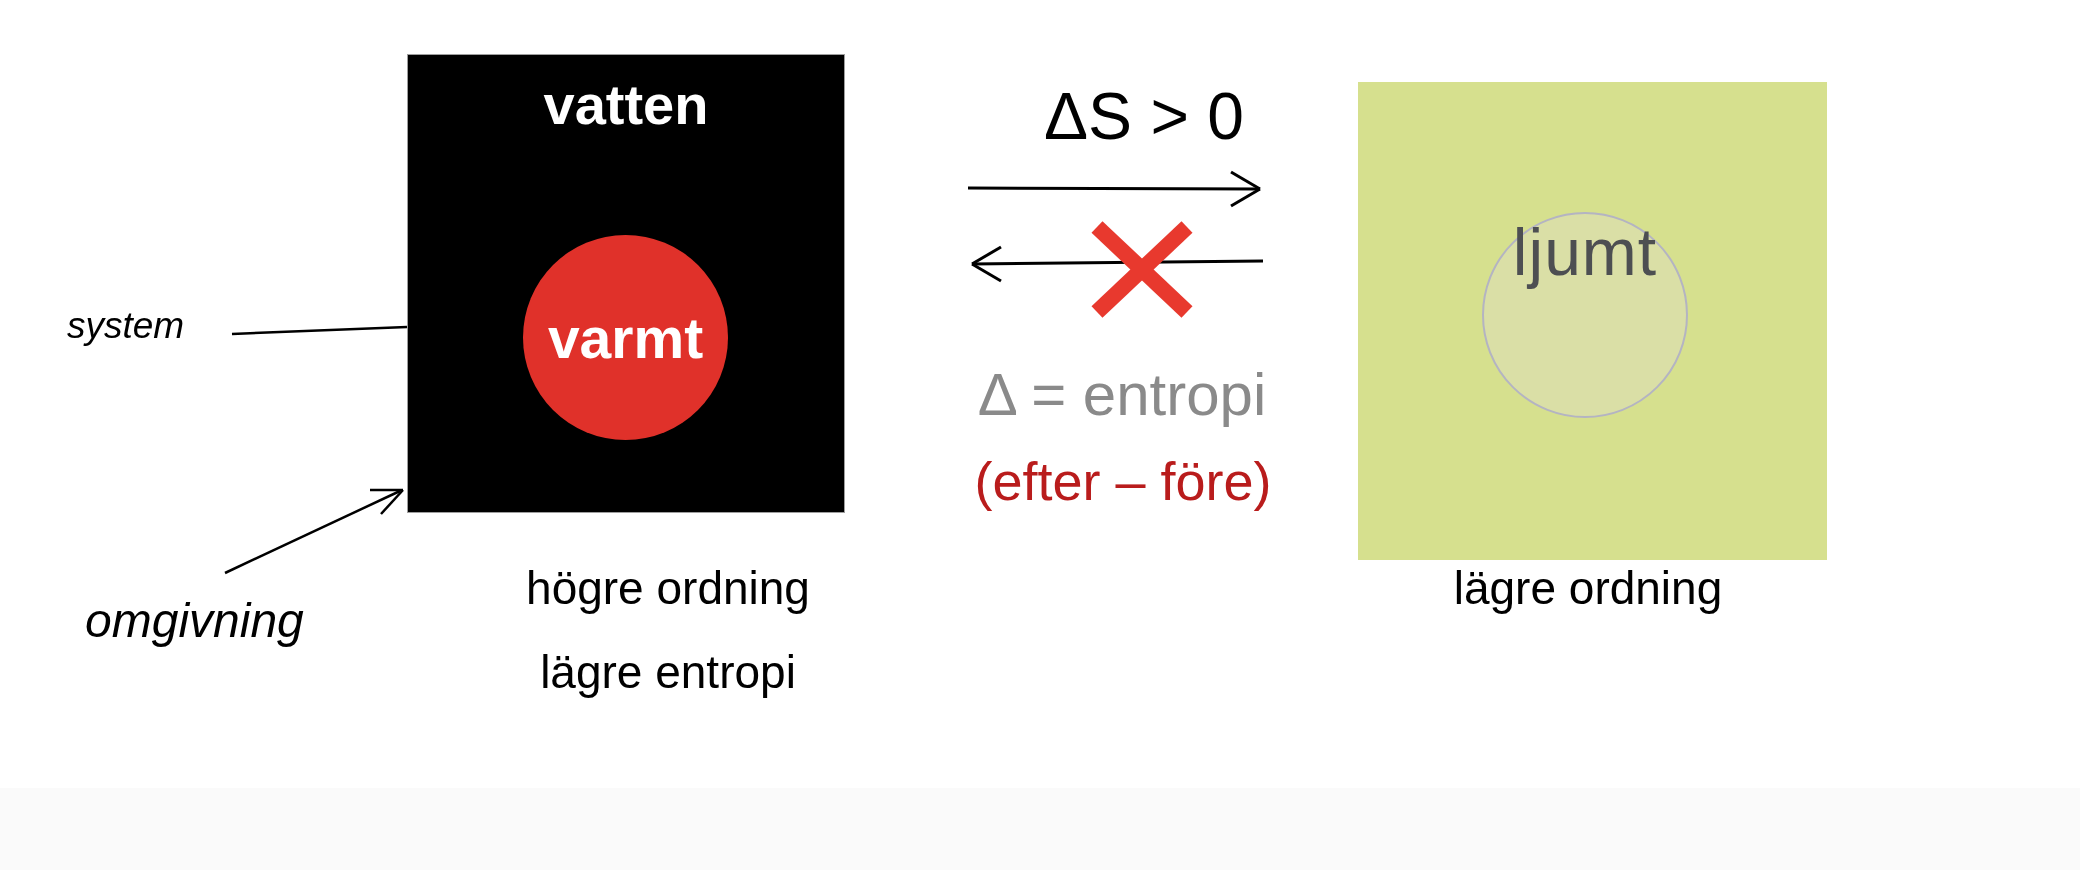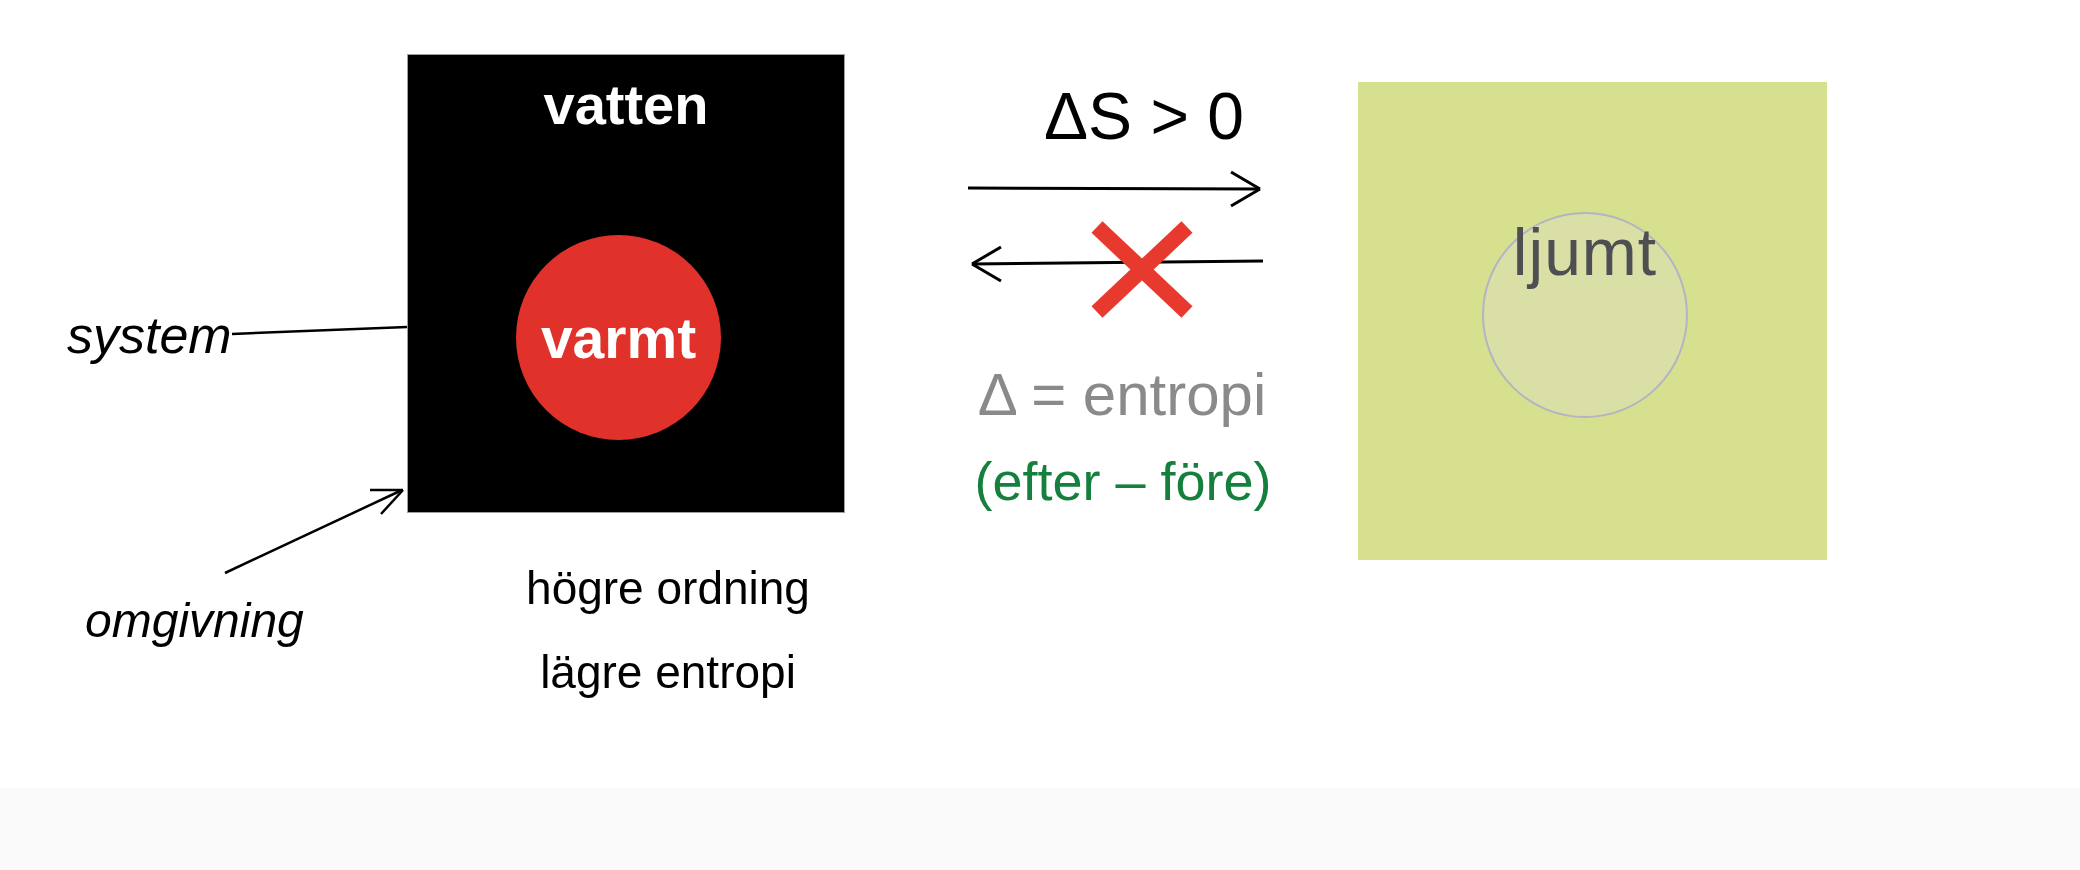--- a/index.html
+++ b/index.html
@@ -31,21 +31,21 @@
     position: absolute;
     left: 0; top: 17px;
     width: 100%;
     text-align: center;
     color: #ffffff;
     font-size: 56px;
     font-weight: bold;
   }
   .warm-circle {
     position: absolute;
-    left: 108px; top: 180px;
+    left: 115px; top: 180px;
     width: 205px; height: 205px;
     border-radius: 50%;
     background: #e0312a;
     display: flex;
     align-items: center;
     justify-content: center;
   }
   .varmt-label {
     color: #ffffff;
     font-size: 57px;
@@ -71,21 +71,21 @@
   }
   .ljumt-label {
     color: #4d4f52;
     font-size: 66px;
     letter-spacing: 1px;
   }
   
   .system-label {
     position: absolute;
     left: 67px; top: 305px;
-    font-size: 52px;
+    font-size: 37px;
     font-style: italic;
   }
   .omgivning-label {
     position: absolute;
     left: 85px; top: 593px;
     font-size: 48px;
     font-style: italic;
   }
   
   .delta-s-label {
@@ -102,21 +102,21 @@
     text-align: center;
     font-size: 60px;
     color: #8a8a8a;
   }
   .delta-def-paren {
     position: absolute;
     left: 923px; top: 450px;
     width: 400px;
     text-align: center;
     font-size: 54px;
-    color: #15803d;
+    color: #b91c1c;
   }
   
   .caption {
     position: absolute;
     width: 400px;
     text-align: center;
     font-size: 46px;
   }
   .cap-left-1  { left: 468px;  top: 561px; }
   .cap-left-2  { left: 468px;  top: 645px; }
@@ -162,20 +162,21 @@
 
   <div class="system-label">system</div>
   <div class="omgivning-label">omgivning</div>
 
   <div class="delta-s-label">ΔS &gt; 0</div>
   <div class="delta-def">Δ = entropi</div>
   <div class="delta-def-paren">(efter – före)</div>
 
   <div class="caption cap-left-1">högre ordning</div>
   <div class="caption cap-left-2">lägre entropi</div>
+  <div class="caption cap-right-1">lägre ordning</div>
 
 
   <svg class="connector-layer" viewBox="0 0 2080 870" xmlns="http://www.w3.org/2000/svg">
 
     <g>
       <line x1="232" y1="334" x2="407" y2="327" stroke="#000000" stroke-width="2.5"></line>
     </g>
 
     <g>
       <line x1="225" y1="573" x2="400" y2="491" stroke="#000000" stroke-width="2.5"></line>

